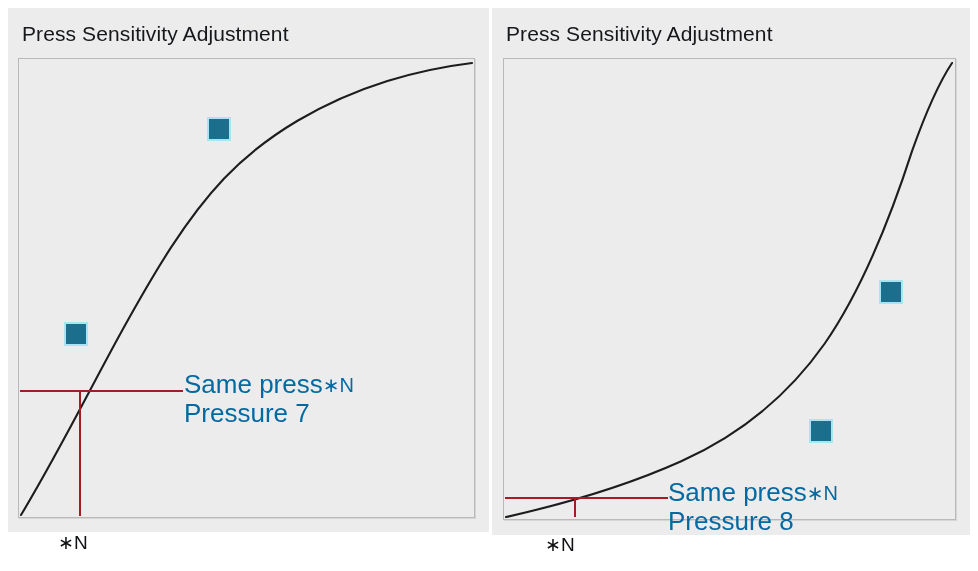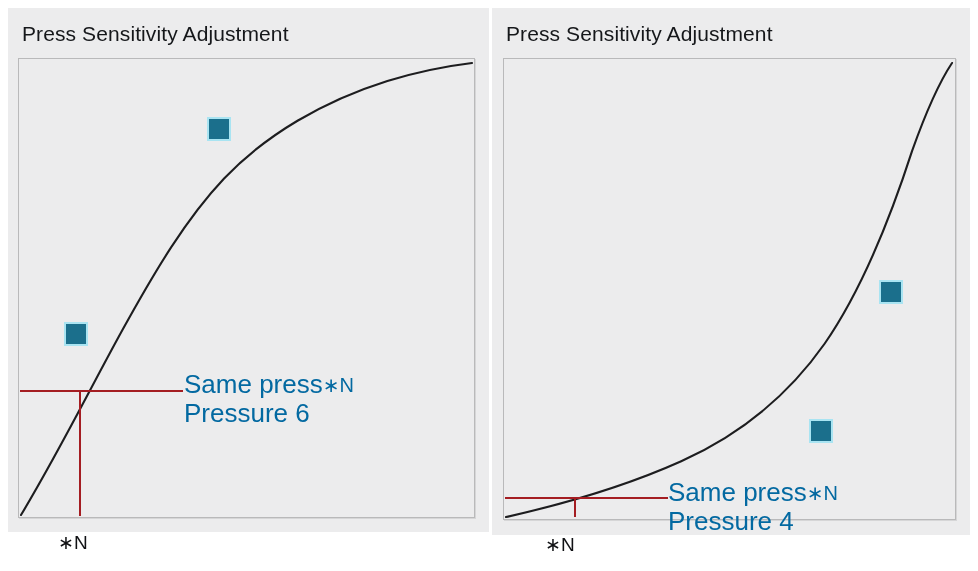--- a/index.html
+++ b/index.html
@@ -116,21 +116,21 @@
 
         <line class="guide-line" x1="61" y1="333" x2="61" y2="459"></line>
       </svg>
 
       <div class="marker" style="left:190px; top:60px;"></div>
       <div class="marker" style="left:47px; top:265px;"></div>
     </div>
 
     <div class="annot" style="left:176px; top:362px;">
       <div><span>Same press</span><span class="ast">∗N</span></div>
-      <div>Pressure 6</div>
+      <div>Pressure 7</div>
     </div>
 
     <div class="axis-label" style="left:50px; top:519px;"><span class="ast">∗N</span></div>
   </div>
 
   <div class="panel panel-right">
     <div class="panel-title">Press Sensitivity Adjustment</div>
 
     <div class="plot plot-right">
       <svg viewBox="0 0 453 462" preserveAspectRatio="none">
@@ -145,19 +145,19 @@
 
         <line class="guide-line" x1="71" y1="441" x2="71" y2="460"></line>
       </svg>
 
       <div class="marker" style="left:377px; top:223px;"></div>
       <div class="marker" style="left:307px; top:362px;"></div>
     </div>
 
     <div class="annot" style="left:176px; top:470px;">
       <div><span>Same press</span><span class="ast">∗N</span></div>
-      <div>Pressure 4</div>
+      <div>Pressure 8</div>
     </div>
 
     <div class="axis-label" style="left:53px; top:521px;"><span class="ast">∗N</span></div>
   </div>
 
 </div>
 
 </body></html>

